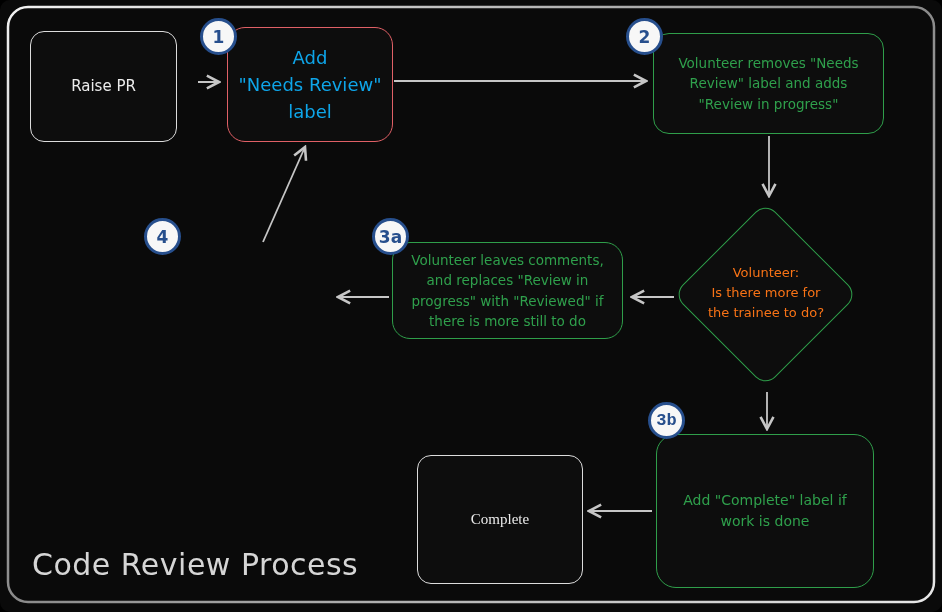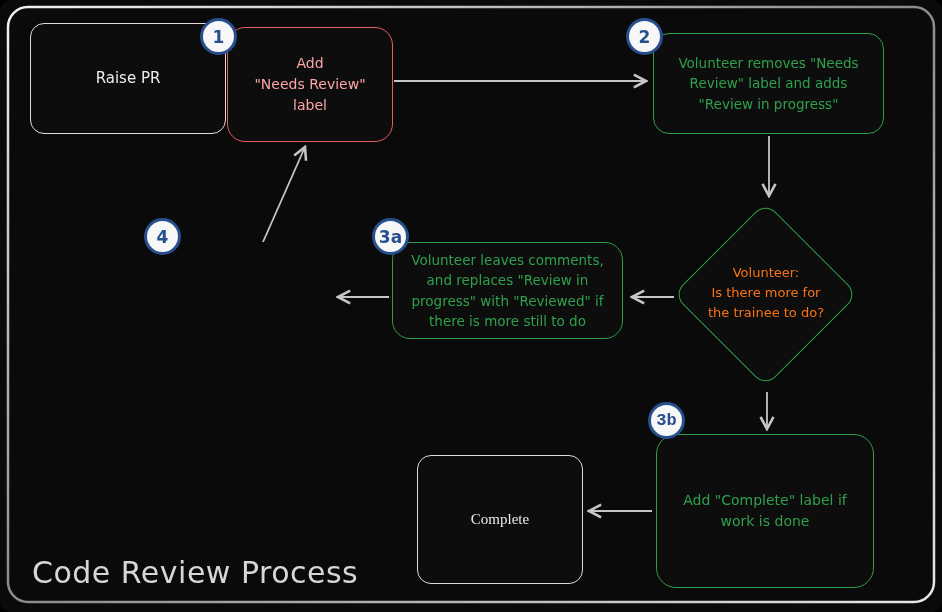--- a/index.html
+++ b/index.html
@@ -8,41 +8,40 @@
     border-radius:10px;overflow:hidden;
     font-family:"DejaVu Sans","Liberation Sans",sans-serif;
   }
   .layer{position:absolute;left:0;top:0;width:942px;height:612px;}
   .node{
     position:absolute;display:flex;align-items:center;justify-content:center;
     text-align:center;white-space:pre-line;box-sizing:border-box;
     background:#0d0d0d;padding:6px;line-height:1.5;
   }
   .node.white{border:1.5px solid #dcdcdc;color:#ececec;font-size:15px;border-radius:14px;}
-  .node.red{border:1.5px solid #e06066;color:#fca5a5;font-size:14px;border-radius:18px;}
+  .node.red{border:1.5px solid #e06066;color:#0ea5e9;font-size:18px;border-radius:18px;}
   .node.green{border:1.5px solid #2f9e4a;color:#2fa04c;border-radius:16px;font-size:13.5px;}
   .diamond{
     position:absolute;left:700px;top:229px;width:131px;height:131px;
     border:1.5px solid #2f9e4a;border-radius:14px;background:#0d0d0d;
     transform:rotate(45deg);box-sizing:border-box;
   }
   .diamond-label{
     position:absolute;left:676px;top:263px;width:180px;text-align:center;
     color:#f97316;font-size:13px;line-height:1.55;white-space:pre-line;
   }
   .badge{
     position:absolute;width:37px;height:37px;border-radius:50%;
     background:#f7f7f7;border:3px solid #274f8d;box-sizing:border-box;
     display:flex;align-items:center;justify-content:center;
     color:#274f8d;font-size:17px;font-weight:bold;z-index:5;
   }
   .title{
     position:absolute;left:32px;top:547px;color:#d6d6d6;font-size:30px;
     letter-spacing:0.5px;
-    margin-top:8px;
   }
 </style>
 </head>
 <body>
 
 <div class="stage">
 
   <svg class="layer" width="942" height="612" viewBox="0 0 942 612">
     <defs>
       <linearGradient id="frameGrad" x1="0" y1="0" x2="1" y2="1">
@@ -62,21 +61,21 @@
       <line x1="394" y1="81" x2="646" y2="81" marker-end="url(#ah)"></line>
       <line x1="769" y1="136" x2="769" y2="196" marker-end="url(#ah)"></line>
       <line x1="674" y1="297" x2="632" y2="297" marker-end="url(#ah)"></line>
       <line x1="389" y1="297" x2="338" y2="297" marker-end="url(#ah)"></line>
       <line x1="263" y1="242" x2="305" y2="147" marker-end="url(#ah)"></line>
       <line x1="767" y1="392" x2="767" y2="429" marker-end="url(#ah)"></line>
       <line x1="652" y1="511" x2="589" y2="511" marker-end="url(#ah)"></line>
     </g>
   </svg>
 
-  <div class="node white" style="left:30px;top:23px;width:196px;height:111px;">Raise PR</div>
+  <div class="node white" style="left:30px;top:31px;width:147px;height:111px;">Raise PR</div>
 
   <div class="node red" style="left:227px;top:27px;width:166px;height:115px;">Add
 "Needs Review"
 label</div>
 
   <div class="node green" style="left:653px;top:33px;width:231px;height:101px;">Volunteer removes "Needs
 Review" label and adds
 "Review in progress"</div>
 
   <div class="diamond"></div>

